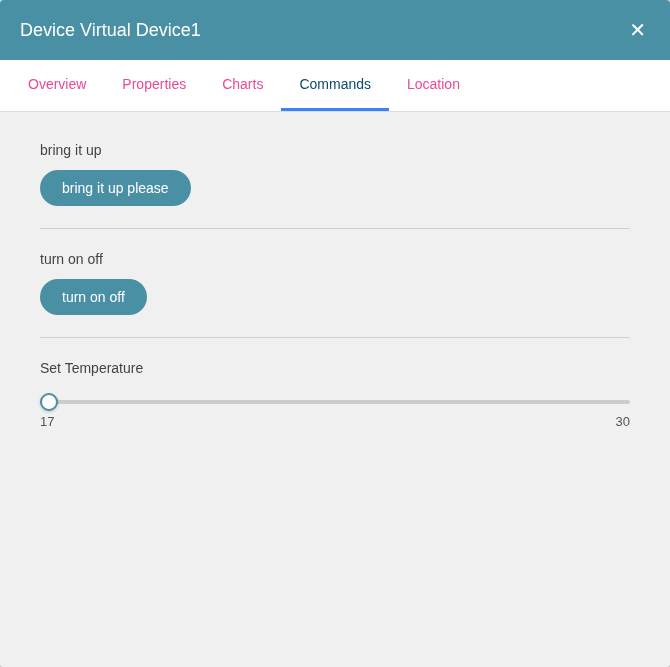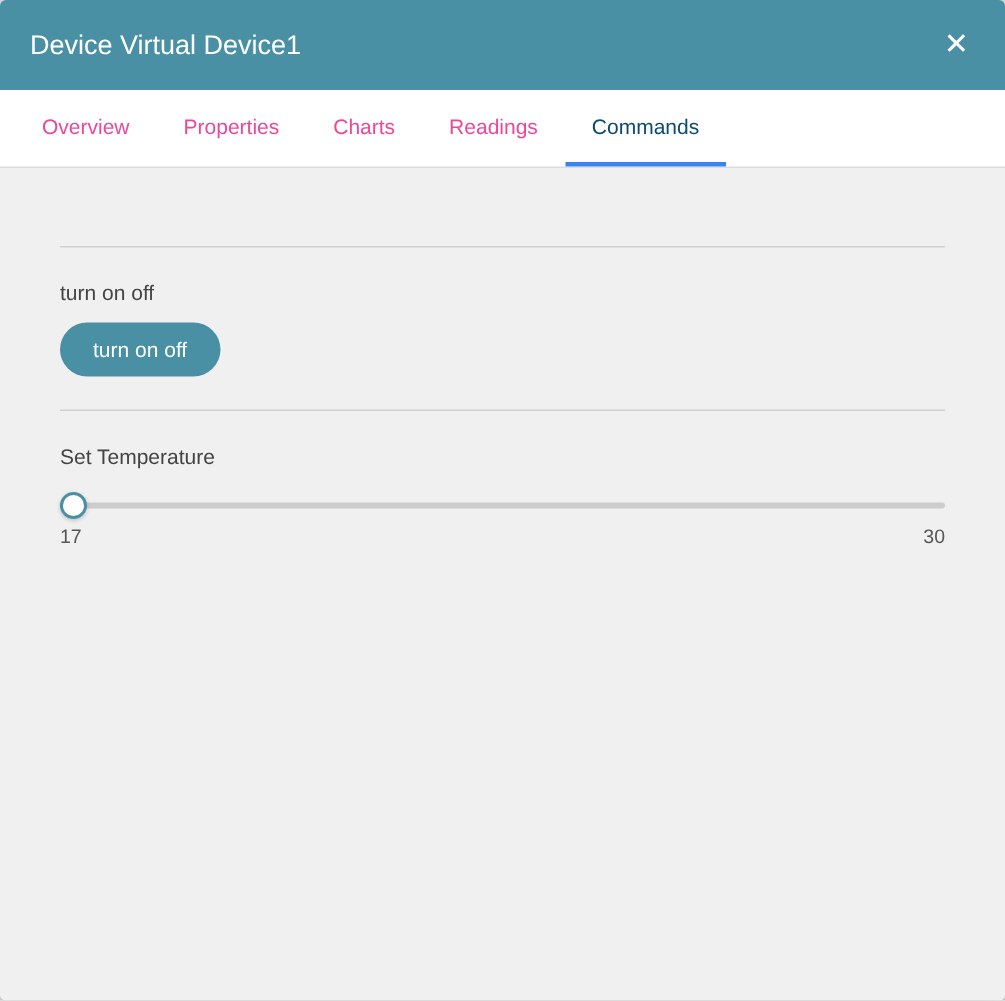--- a/index.html
+++ b/index.html
@@ -169,26 +169,30 @@
 <div class="dialog">
   <div class="dialog-header">
     <span class="dialog-title">Device Virtual Device1</span>
     <button class="close-btn">✕</button>
   </div>
 
   <div class="tabs">
     <a class="tab">Overview</a>
     <a class="tab">Properties</a>
     <a class="tab">Charts</a>
-    <a class="tab">Readings</a>
     <a class="tab active">Commands</a>
+    <a class="tab">Location</a>
   </div>
 
   <div class="content">
 
+    <div class="command-section">
+      <div class="command-label">bring it up</div>
+      <button class="command-btn">bring it up please</button>
+    </div>
 
     <hr class="divider">
 
     <div class="command-section">
       <div class="command-label">turn on off</div>
       <button class="command-btn">turn on off</button>
     </div>
 
     <hr class="divider">
 

